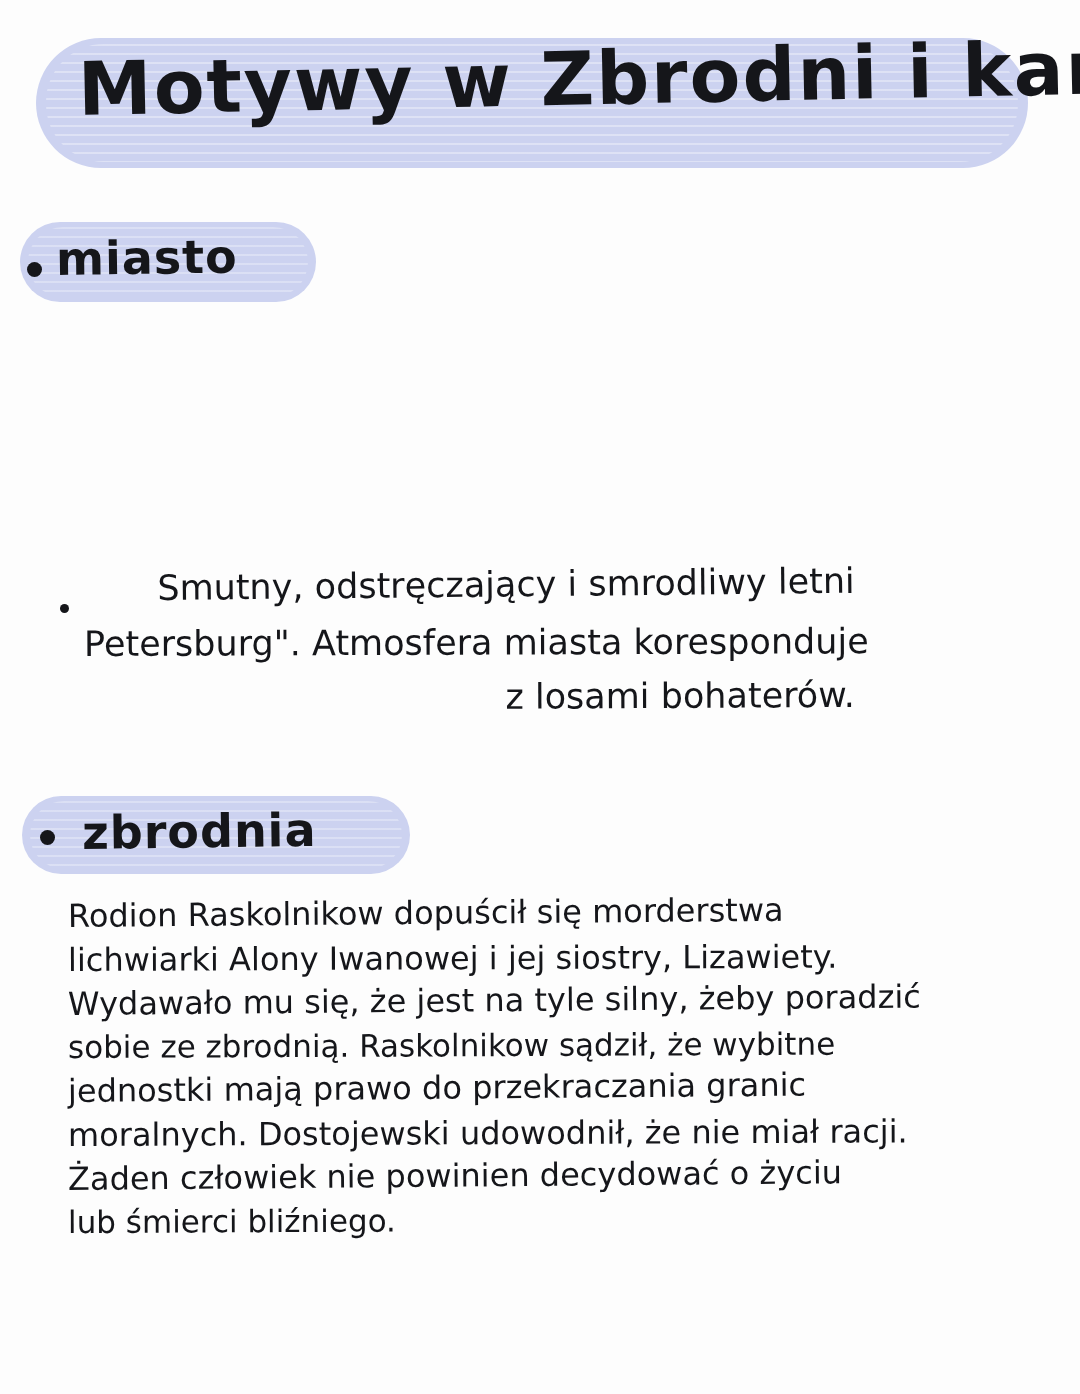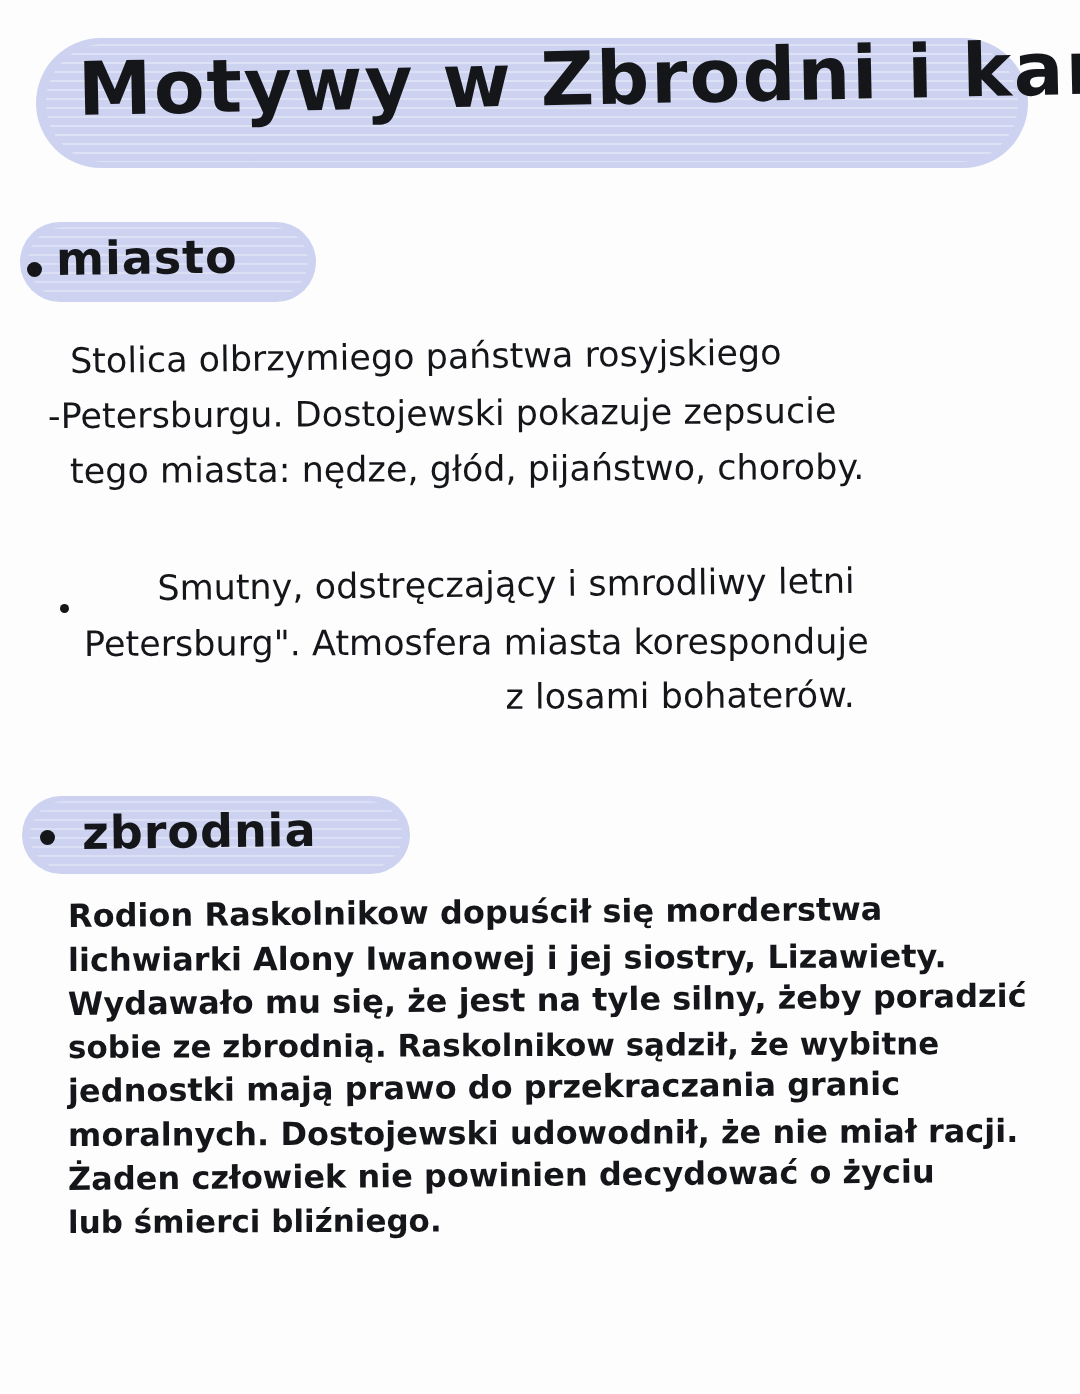--- a/index.html
+++ b/index.html
@@ -150,21 +150,21 @@
   .p1 .line:nth-child(2) { transform: rotate(-0.4deg) translateX(-22px); }
   .p1 .line:nth-child(3) { transform: rotate(-0.3deg); }
 
   .p2 { left: 70px; top: 572px; font-size: 35px; text-align: right; }
   .p2 .line { margin-bottom: 20px; transform-origin: left center; }
   .p2 .line:nth-child(1) { transform: rotate(-0.6deg); }
   .p2 .line:nth-child(2) { transform: rotate(-0.2deg) translateX(14px); }
   .p2 .line:nth-child(3) { transform: rotate(-0.3deg); }
 
   
-  .p3 { left: 68px; top: 900px; font-size: 32px; font-weight: bold; }
+  .p3 { left: 68px; top: 900px; font-size: 32px; }
   .p3 .line { margin-bottom: 12px; transform-origin: left center; }
   .p3 .line:nth-child(odd) { transform: rotate(-0.5deg); }
   .p3 .line:nth-child(even) { transform: rotate(-0.25deg); }
   .p3 .line:nth-child(4) { font-size: 31px; }
   .p3 .line:nth-child(8) { font-size: 31px; }
 
   .dot-mark {
     position: absolute;
     z-index: 2;
     width: 9px;
@@ -179,25 +179,20 @@
 
 <div class="page">
 
   <div class="hl title-hl"></div>
   <div class="ink doc-title">Motywy w Zbrodni i karze</div>
 
   <div class="hl sec1-hl"></div>
   <div class="section-bullet bullet-1"></div>
   <div class="ink section-head sec1-head">miasto</div>
 
-  <div class="para p1">
-    <span class="line">Stolica olbrzymiego państwa rosyjskiego</span>
-    <span class="line">-Petersburgu. Dostojewski pokazuje zepsucie</span>
-    <span class="line">tego miasta: nędze, głód, pijaństwo, choroby.</span>
-  </div>
 
   <div class="dot-mark dot-p2"></div>
   <div class="para p2">
     <span class="line">Smutny, odstręczający i smrodliwy letni</span>
     <span class="line">Petersburg". Atmosfera miasta koresponduje</span>
     <span class="line">z losami bohaterów.</span>
   </div>
 
   <div class="hl sec2-hl"></div>
   <div class="section-bullet bullet-2"></div>

